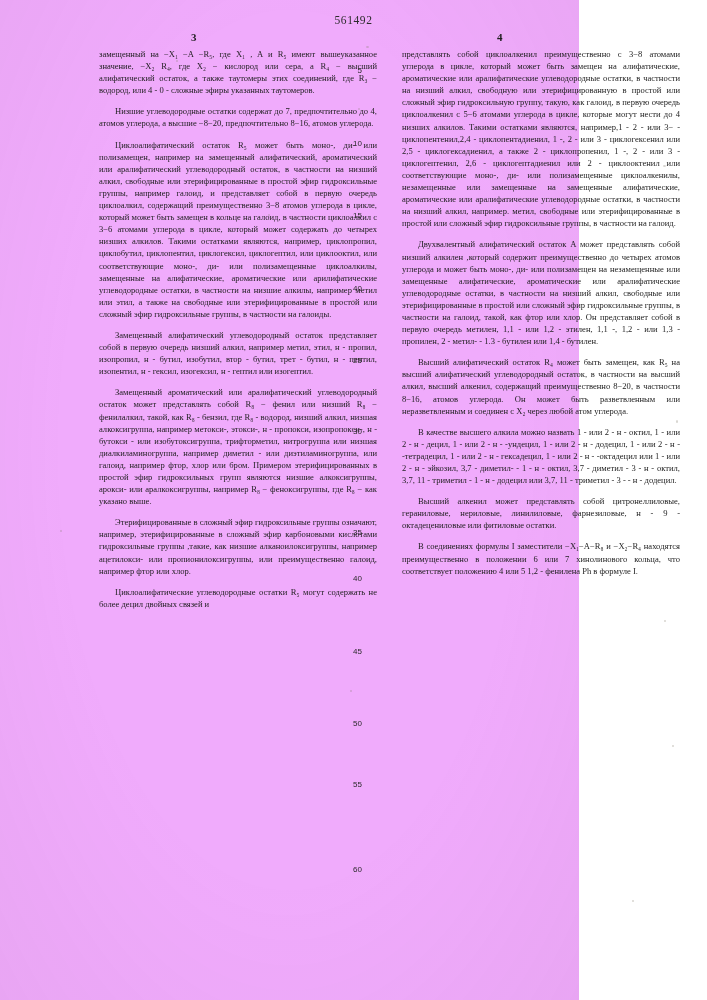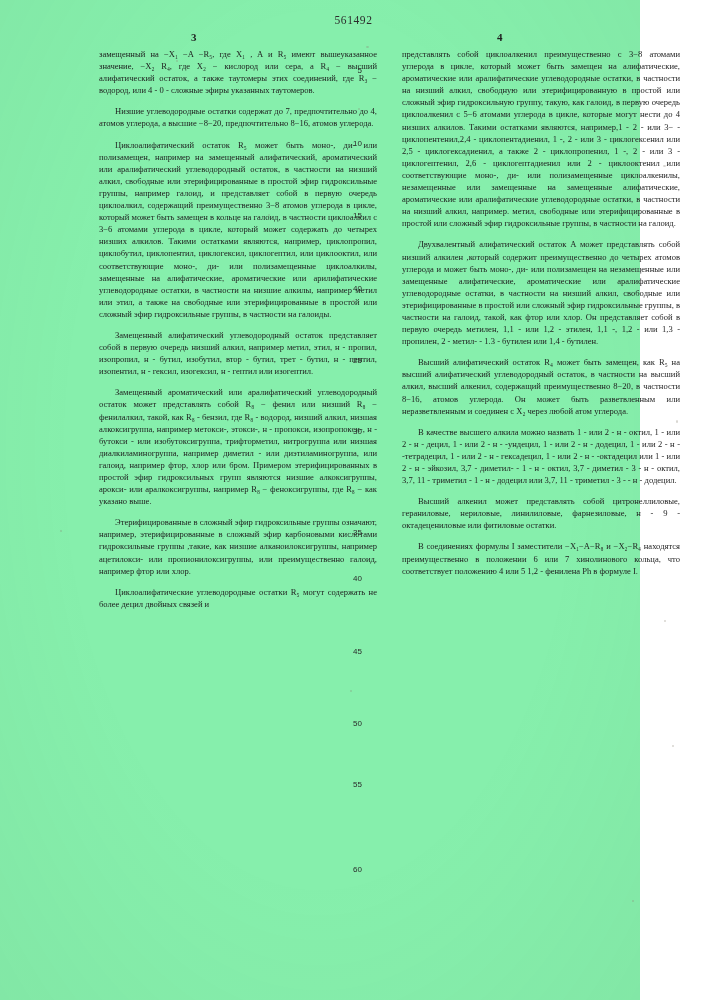--- a/index.html
+++ b/index.html
@@ -10,23 +10,23 @@
   body {
     width: 707px;
     height: 1000px;
     overflow: hidden;
     font-family: "Liberation Serif", "DejaVu Serif", serif;
     color: #1a1a1a;
     position: relative;
   }
   .page {
     position: relative;
-    width: 640px;
+    width: 579px;
     height: 1000px;
-    background: #86efac;
+    background: #f0abfc;
   }
 
   
   .doc-number {
     position: absolute;
     top: 14px;
     left: 0;
     width: 707px;
     text-align: center;
     font-size: 11.5px;

